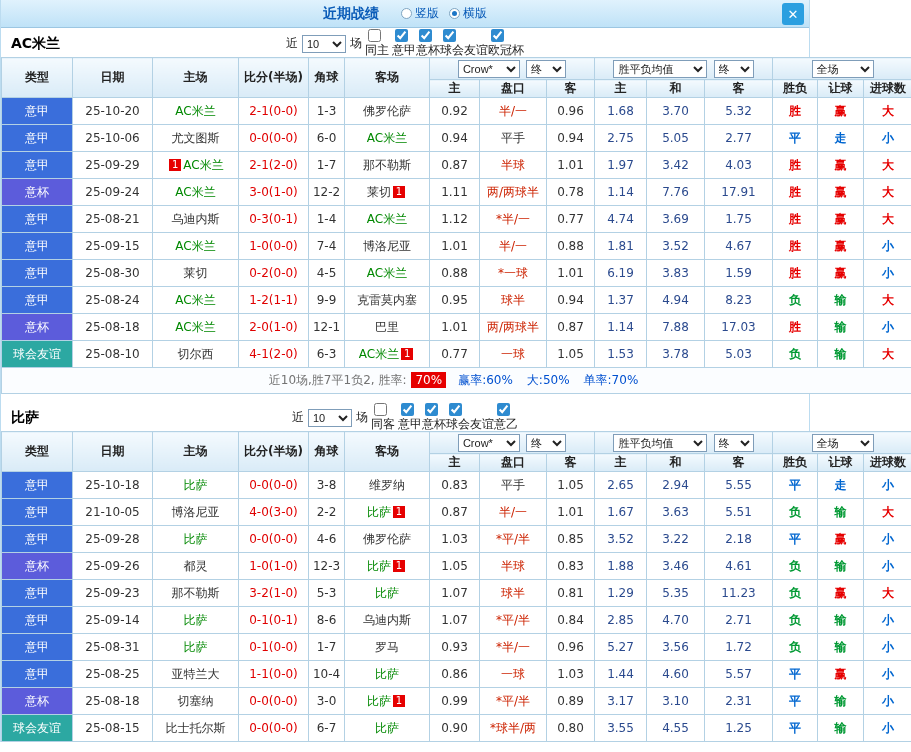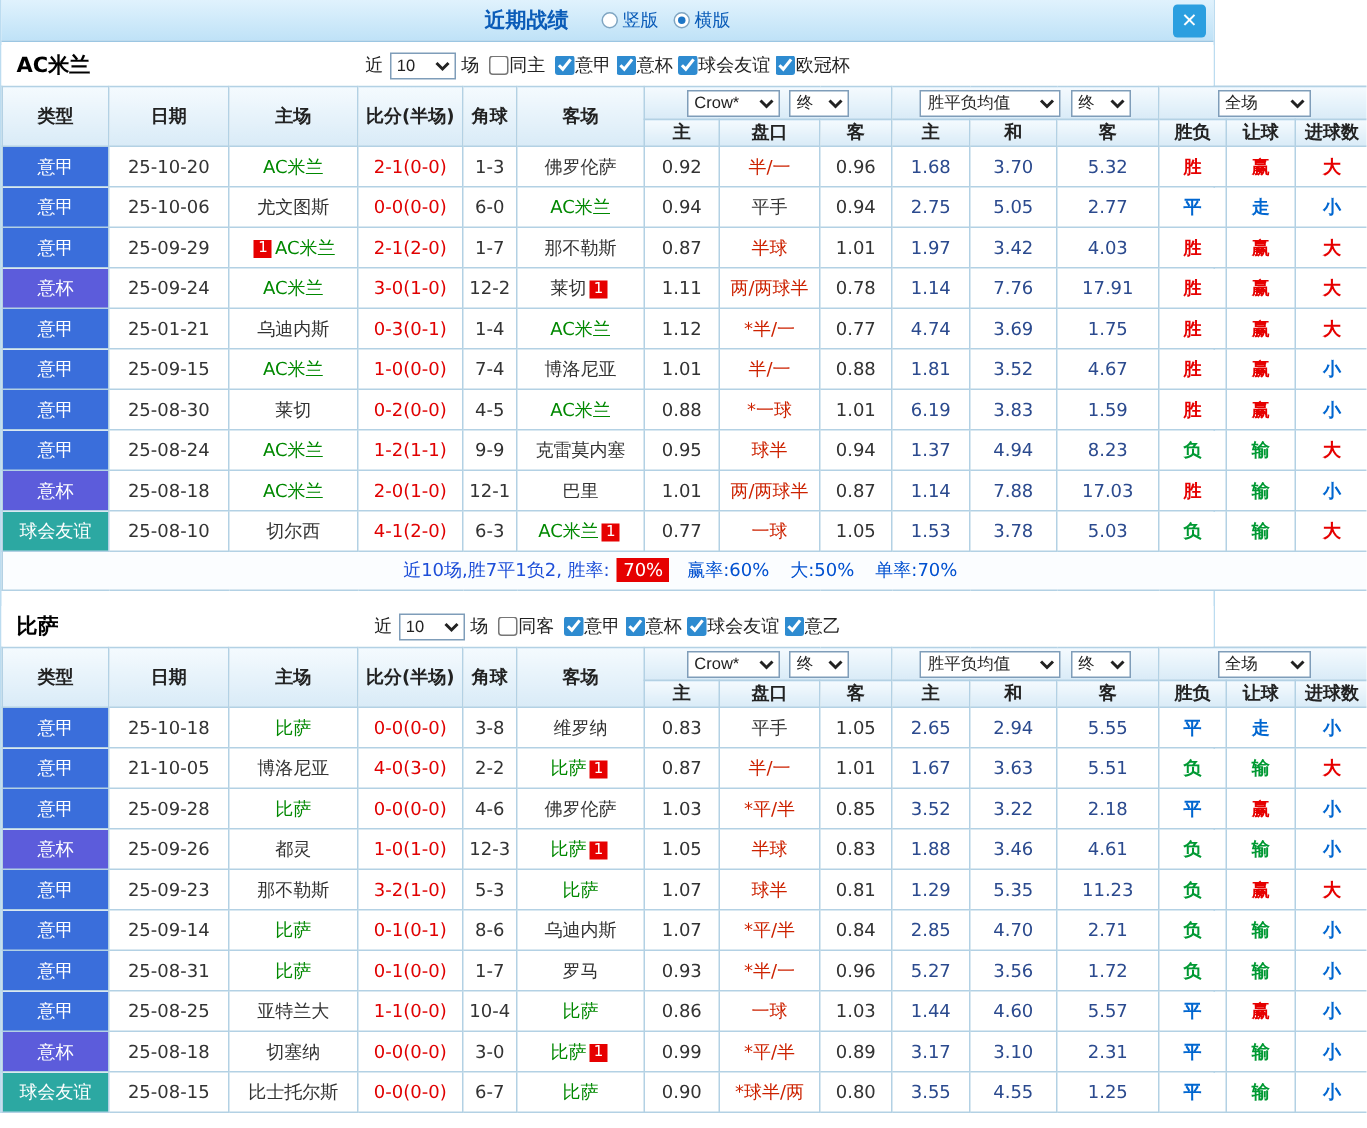--- a/index.html
+++ b/index.html
@@ -29,21 +29,21 @@
     background:#2b9fe0; color:#fff; border-radius:3px; font-size:13px; font-weight:bold;
     display:flex; align-items:center; justify-content:center; cursor:pointer;
   }
 
   
   section { margin-top: 2px; }
   section + section { margin-top: 10px; }
   .section-head { position:relative; height:27px; display:flex; align-items:center; background:#fff; }
   .team-name { position:absolute; left:10px; font-size:14px; font-weight:bold; color:#000; }
   .filters { margin:0 auto; display:flex; align-items:center; gap:3px; font-size:12px; color:#222; }
-  .filters label { display:inline-flex; align-items:center; cursor:pointer; }
+  .filters label { display:inline-flex; align-items:flex-start; cursor:pointer;flex-direction:column; }
   .filters input[type=checkbox] { width:13px; height:13px; margin:0 1px 0 3px; accent-color:#2e8bd0; }
   select.sel { font-size:11px; height:18px; border:1px solid #7f9db9; background:#fff; color:#222; padding:0; margin:0 1px; }
   select.count { width:44px; }
   select.w-book { width:62px; }
   select.w-final { width:40px; }
   select.w-avg { width:94px; }
   select.w-scope { width:62px; }
 
   
   table { border-collapse:collapse; width:911px; table-layout:fixed; }
@@ -53,21 +53,21 @@
   tr.hdr2 th { height:16px; }
   tbody td { height:27px; font-size:12px; background:#fff; }
   td.type { color:#fff; }
   .focus-team { color:#008800; }
   td.score { color:#e00000; }
   td.euro { color:#2b4a8e; }
   td.handicap { color:#cc2200; }
   .badge1 { display:inline-block; background:#e60000; color:#fff; font-size:10px; line-height:12px; width:12px; height:12px; margin:0 2px; vertical-align:1px; }
   td.res { font-weight:bold; }
   tfoot td { height:26px; background:#fbfdff; font-size:12px; }
-  .sum-prefix { color:#1d4ed8; }
+  .sum-prefix { color:#737373; }
   .rate-badge { background:#e60000; color:#fff; padding:1px 4px; margin:0 5px; }
   .sum-stat { color:#0050d0; margin:0 7px; }
 </style>
 </head>
 <body>
 
 <div class="window">
   <div class="titlebar">
     <span class="title">近期战绩</span>
     <span id="radio-group"><span class="radio-opt">
@@ -220,21 +220,21 @@
               <td>0.78</td>
               <td class="euro">1.14</td>
               <td class="euro">7.76</td>
               <td class="euro">17.91</td>
               <td class="res" style="color: rgb(230, 0, 0);">胜</td>
               <td class="res" style="color: rgb(230, 0, 0);">赢</td>
               <td class="res" style="color: rgb(230, 0, 0);">大</td>
             </tr>
             <tr class="row">
               <td class="type" style="background: rgb(58, 110, 219);">意甲</td>
-              <td>25-01-21</td>
+              <td>25-08-21</td>
               <td><span>乌迪内斯</span></td>
               <td class="score">0-3(0-1)</td>
               <td>1-4</td>
               <td><span class="focus-team">AC米兰</span></td>
               <td>1.12</td>
               <td class="handicap">*半/一</td>
               <td>0.77</td>
               <td class="euro">4.74</td>
               <td class="euro">3.69</td>
               <td class="euro">1.75</td>

